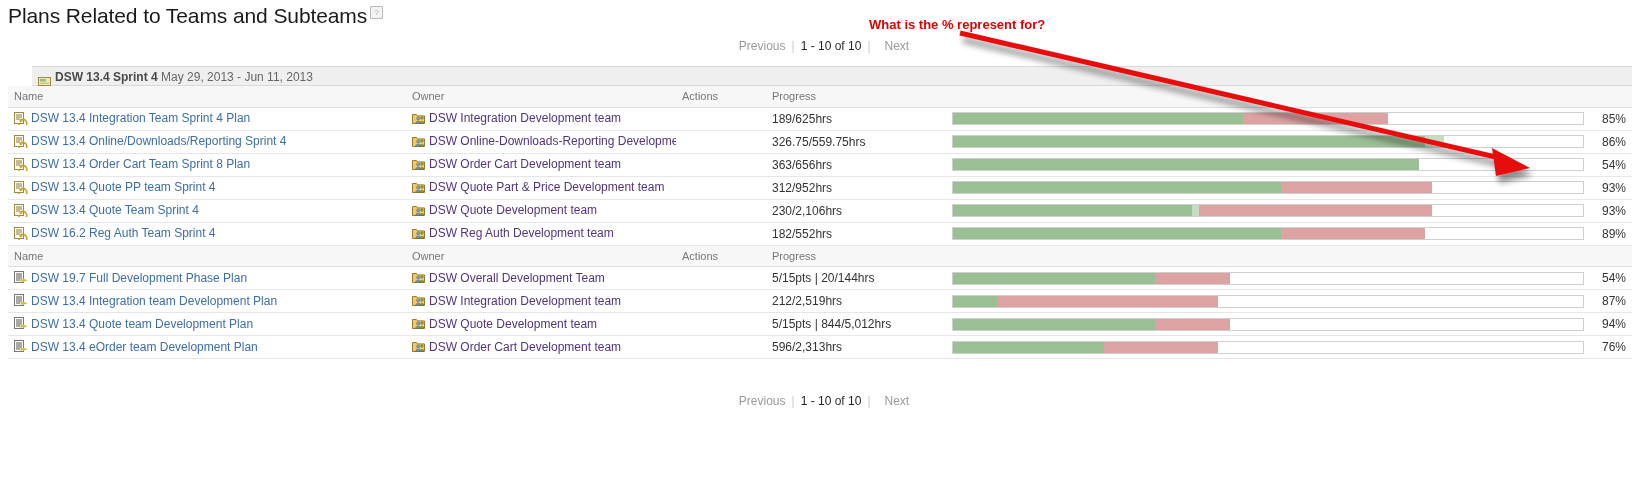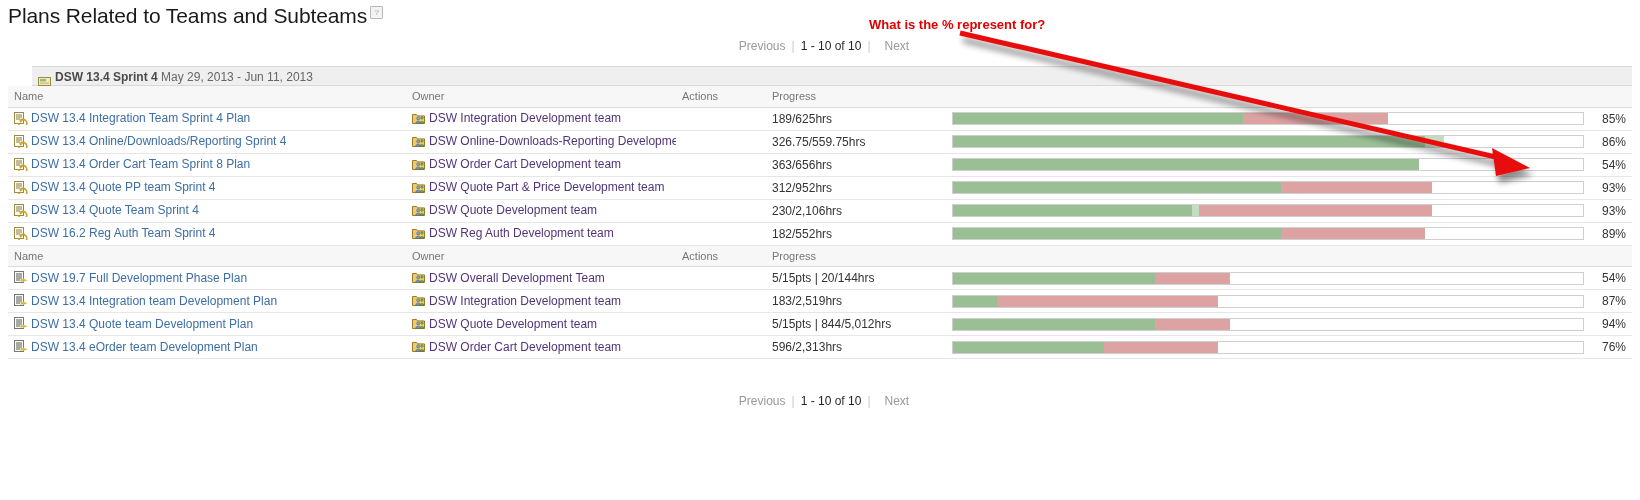--- a/index.html
+++ b/index.html
@@ -344,21 +344,21 @@
                 <polygon points="9,7.5 13.5,9.2 9,10.9" fill="#cdbf3f"></polygon>
               </svg></span><a href="#">DSW 13.4 Integration team Development Plan</a></td>
           <td class="c-owner"><span class="icn"><svg width="14" height="13" viewBox="0 0 14 13">
                 <path d="M0.5 2.5 h4 l1 1.4 h7 v7.6 h-12 z" fill="#f0c96a" stroke="#9a7a26"></path>
                 <circle cx="6.2" cy="6.4" r="1.5" fill="#7fa8d8" stroke="#3f6590" stroke-width="0.6"></circle>
                 <path d="M3.7 11 a2.6 2.6 0 0 1 5 0 z" fill="#7fa8d8" stroke="#3f6590" stroke-width="0.6"></path>
                 <circle cx="10" cy="6" r="1.2" fill="#88bb7a" stroke="#3f7030" stroke-width="0.6"></circle>
                 <path d="M8 11 a2.1 2.1 0 0 1 4 0 z" fill="#88bb7a" stroke="#3f7030" stroke-width="0.6"></path>
               </svg></span><a href="#">DSW Integration Development team</a></td>
           <td class="c-actions"></td>
-          <td class="c-prog">183/2,519hrs</td>
+          <td class="c-prog">212/2,519hrs</td>
           <td class="c-bar">
             <div class="bar-outer">
               <div class="seg green" style="width:7%"></div>
               <div class="seg lgreen" style="width:0%"></div>
               <div class="seg pink" style="width:35%"></div>
             </div>
           </td>
           <td class="c-pct">87%</td>
         </tr>
         <tr>

